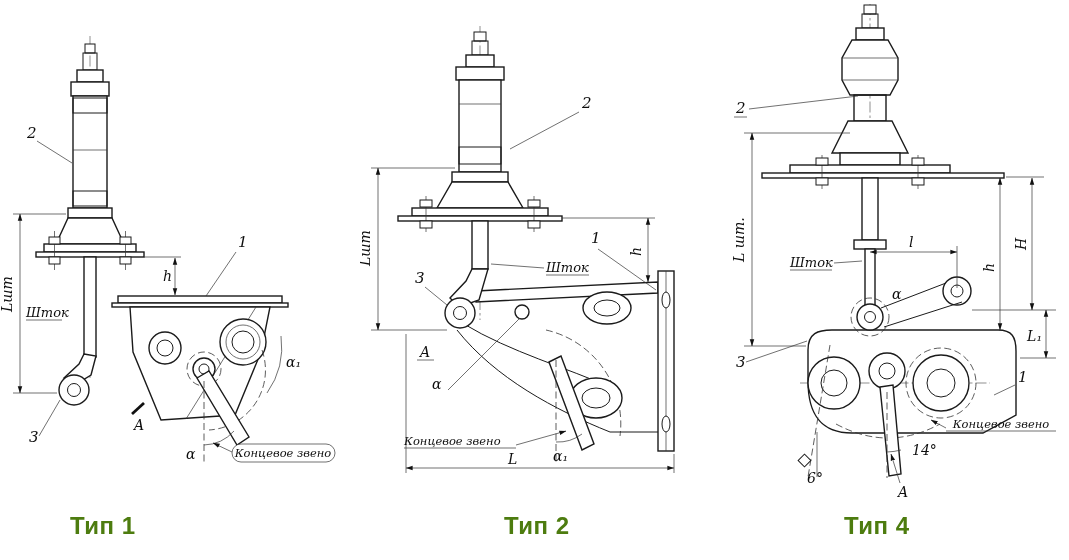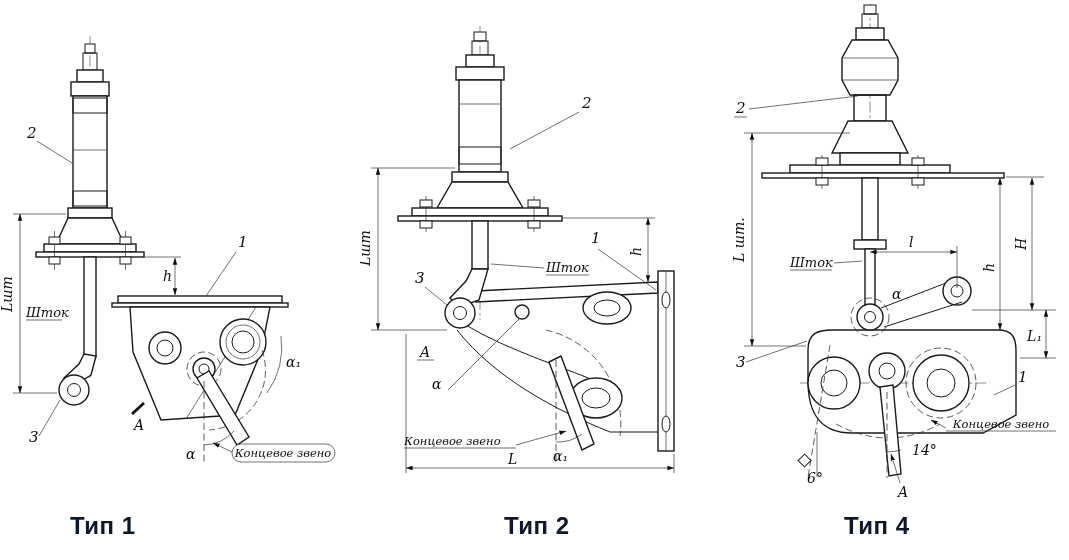--- a/index.html
+++ b/index.html
@@ -1,19 +1,19 @@
 <!DOCTYPE html>
 <html><head>
 <meta charset="utf-8">
 <style>
   html,body{margin:0;padding:0;background:#ffffff;}
   .canvas{position:relative;width:1069px;height:560px;background:#ffffff;font-family:"DejaVu Sans",sans-serif;overflow:hidden;}
   .fig{position:absolute;top:0;}
   #fig1{left:0;} #fig2{left:360px;} #fig3{left:700px;}
-  .caption{position:absolute;top:512px;font:bold 24px "Liberation Sans",sans-serif;color:#0f172a;letter-spacing:.5px;}
+  .caption{position:absolute;top:512px;font:bold 24px "Liberation Sans",sans-serif;color:#4d7c0f;letter-spacing:.5px;}
   #cap1{left:70px;} #cap2{left:504px;} #cap3{left:844px;}
   .ol{fill:none;stroke:#1b1b1b;stroke-width:1.4;}
   .ol2{fill:none;stroke:#1b1b1b;stroke-width:1;}
   .thin{fill:none;stroke:#333;stroke-width:.7;}
   .dash{fill:none;stroke:#333;stroke-width:.8;stroke-dasharray:7 3.5;}
   .dashdot{fill:none;stroke:#444;stroke-width:.6;stroke-dasharray:11 3 2.5 3;}
   .fillw{fill:#ffffff;}
   .thk{fill:none;stroke:#111;stroke-width:2.8;}
   text{fill:#0e0e0e;}
   .lbl{font:italic 13px "DejaVu Serif",serif;}

